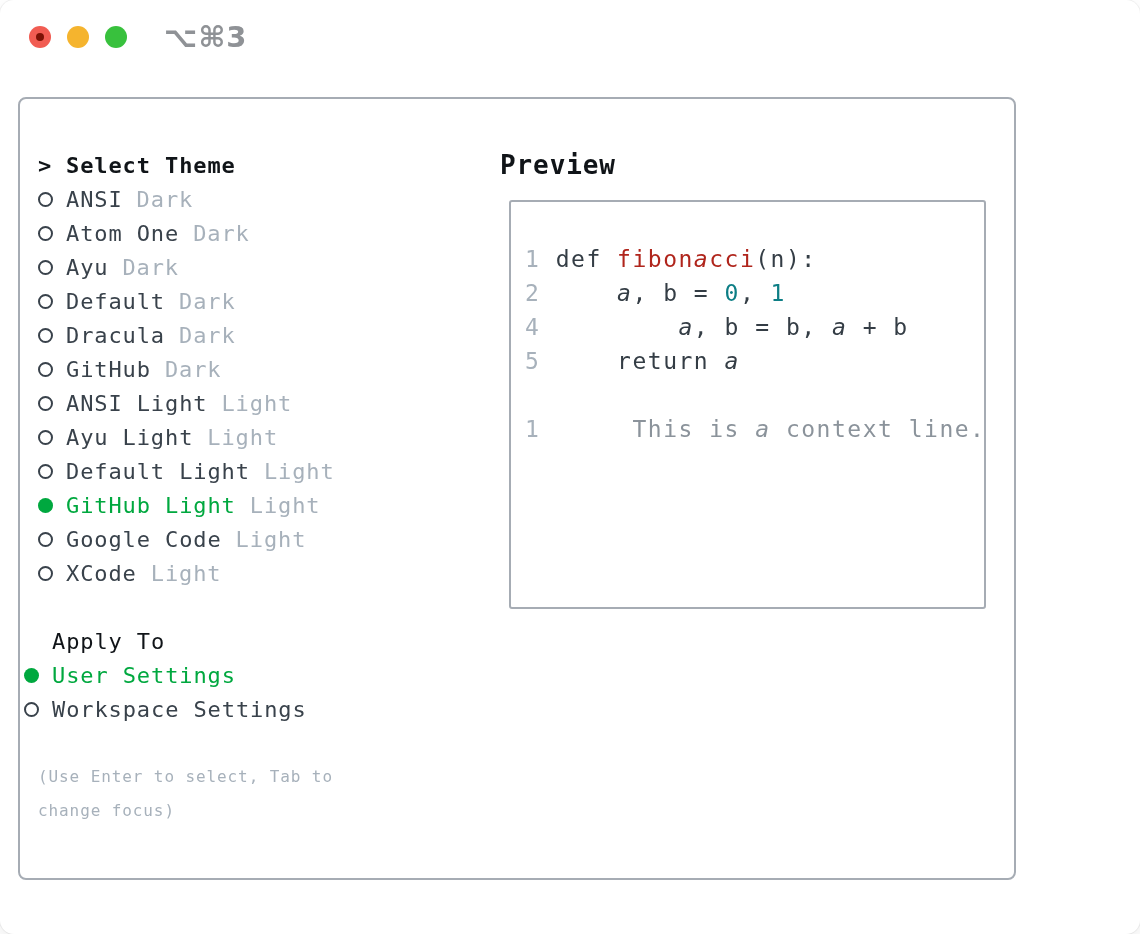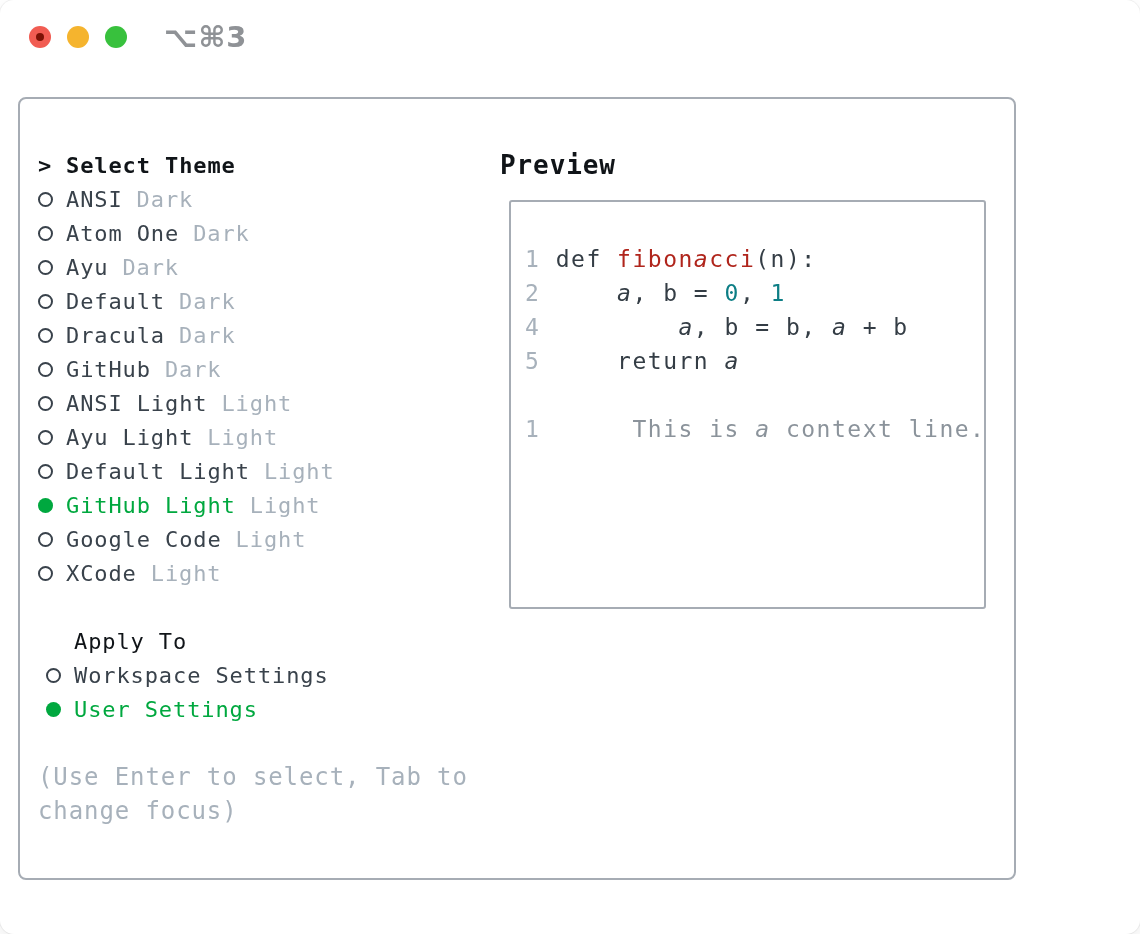--- a/index.html
+++ b/index.html
@@ -29,24 +29,24 @@
   .row{display:flex;align-items:center;height:34px;font-size:22px;letter-spacing:.9px;color:#39424b;}
   .marker{width:28px;flex:0 0 28px;display:flex;align-items:center;}
   .ring{width:11px;height:11px;border:2px solid #39424b;border-radius:50%;}
   .fill{width:15px;height:15px;border-radius:50%;background:#00a83f;}
   .prompt{font-weight:bold;color:#101418;font-size:22px;}
   .head{font-weight:bold;color:#101418;}
   .subhead{color:#101418;}
   .name{white-space:pre;}
   .variant{color:#a7b1bb;margin-left:14px;white-space:pre;}
   .row.selected .name{color:#00a83f;}
-  .apply-block{position:absolute;left:46px;top:624px;}
+  .apply-block{position:absolute;left:24px;top:624px;}
   .hint{
     position:absolute;left:38px;top:760px;width:440px;
-    font-size:24px;line-height:34px;letter-spacing:.9px;color:#a7b1bb;white-space:pre-line;
+    font-size:16px;line-height:34px;letter-spacing:.9px;color:#a7b1bb;white-space:pre-line;
   }
   
   .preview-title{position:absolute;left:500px;top:148px;height:34px;line-height:34px;
     font-size:26px;font-weight:bold;letter-spacing:.9px;color:#101418;}
   .preview-box{position:absolute;left:509px;top:200px;width:477px;height:409px;
     border:2px solid #a6acb4;border-radius:3px;box-sizing:border-box;overflow:hidden;background:#fff;}
   .pcode{position:absolute;left:14px;top:40px;}
   .pline{height:34px;line-height:34px;font-size:23px;letter-spacing:1.5px;white-space:pre;color:#343d45;}
   .seg.ln{color:#a7b1bb;}
   .seg.plain{color:#343d45;}
@@ -166,31 +166,31 @@
         </div>
       </div>
   </div>
 
   <div class="apply-block">
     <div class="row">
       <span class="marker"></span>
       <span class="subhead">Apply To</span>
     </div>
     <div id="apply-list">
+        <div class="row selected">
+          <span class="marker">
+            <span class="fill"></span>
+          </span>
+          <span class="name">User Settings</span>
+        </div>
         <div class="row">
           <span class="marker">
             <span class="ring"></span>
           </span>
           <span class="name">Workspace Settings</span>
-        </div>
-        <div class="row selected">
-          <span class="marker">
-            <span class="fill"></span>
-          </span>
-          <span class="name">User Settings</span>
         </div>
       </div>
   </div>
 
   <div class="hint">(Use Enter to select, Tab to
 change focus)</div>
 
   <div class="preview-title">Preview</div>
 
   <div class="preview-box">

